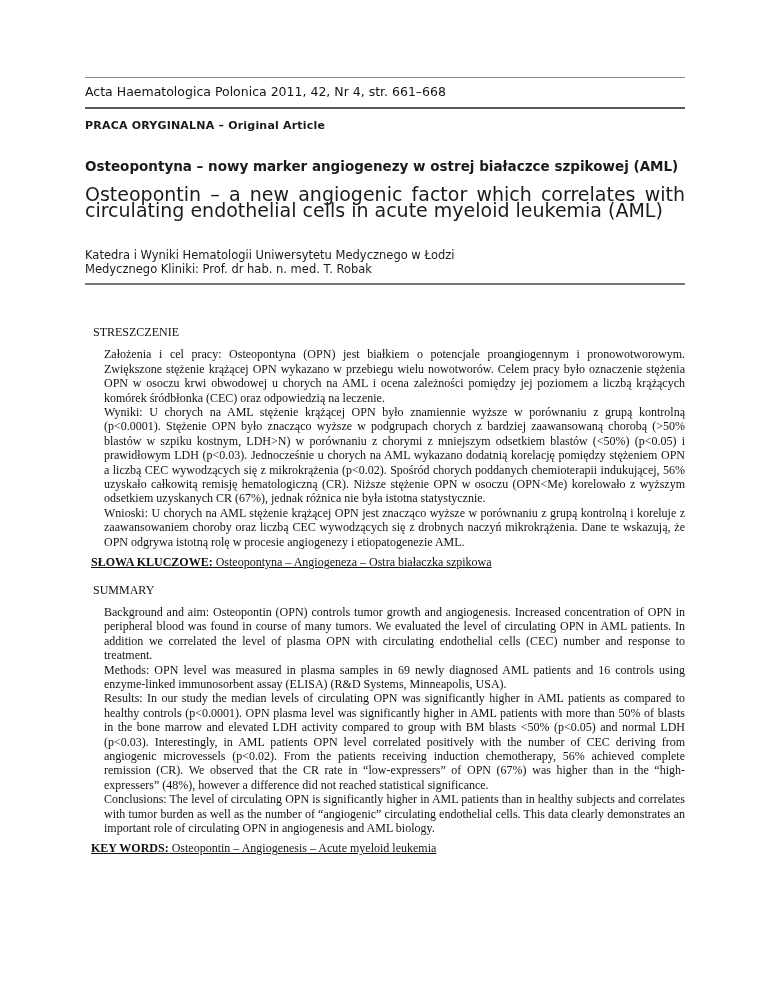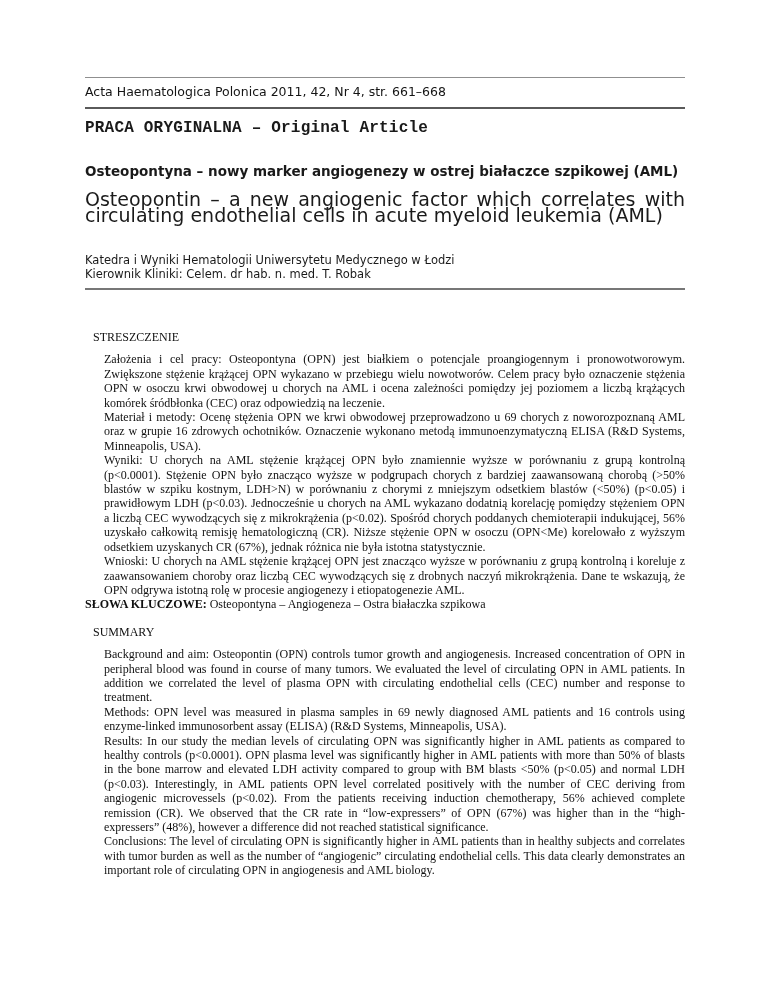--- a/index.html
+++ b/index.html
@@ -32,25 +32,24 @@
   }
   .rule-top { margin-top: 77px; }
   .journal-line {
     font-size: 12.5px;
     line-height: 16px;
     text-align: left;
     margin: 6px 0 7px 0;
     color: #141414;
   }
   .article-type {
-    font-size: 16px;
+    font-size: 11px;
     font-weight: bold;
     margin-top: 10px;
     letter-spacing: 0.2px;
-    font-family: Liberation Mono, monospace;
   }
   .authors {
     margin-top: 50px;
     font-size: 13px;
     line-height: 17.5px;
     text-align: justify;
     letter-spacing: 0.2px;
   }
   .title-pl {
     margin-top: 26px;
@@ -83,21 +82,22 @@
     margin: 8px;
     font-size: 12px;
   }
   .abstract-heading-pl { margin-top: 40px; }
   .abstract-heading-en { margin-top: 13px; }
   .abstract p {
     margin: 0 0 0 19px;
     text-align: justify;
   }
   .keywords-line {
-    margin: 0;
+    margin: 6px;
+    text-decoration: underline;
   }
   .keywords-label {
     font-weight: bold;
   }
 </style>
 </head>
 <body>
 
 <div class="page">
 
@@ -106,34 +106,34 @@
   <hr class="rule rule-thick">
 
   <div class="article-type">PRACA ORYGINALNA – Original Article</div>
 
 
   <div class="title-pl">Osteopontyna – nowy marker angiogenezy w ostrej białaczce szpikowej (AML)</div>
   <div class="title-en">Osteopontin – a new angiogenic factor which correlates with circulating endothelial cells in acute myeloid leukemia (AML)</div>
 
   <div class="affiliation">
     <div>Katedra i Wyniki Hematologii Uniwersytetu Medycznego w Łodzi</div>
-    <div>Kierownik Kliniki: Celem. dr hab. n. med. T. Robak</div>
+    <div>Medycznego Kliniki: Prof. dr hab. n. med. T. Robak</div>
   </div>
   <hr class="rule affiliation-rule">
 
   <div class="abstract">
     <div class="abstract-heading abstract-heading-pl">STRESZCZENIE</div>
     <p>Założenia i cel pracy: Osteopontyna (OPN) jest białkiem o potencjale proangiogennym i pronowotworowym. Zwiększone stężenie krążącej OPN wykazano w przebiegu wielu nowotworów. Celem pracy było oznaczenie stężenia OPN w osoczu krwi obwodowej u chorych na AML i ocena zależności pomiędzy jej poziomem a liczbą krążących komórek śródbłonka (CEC) oraz odpowiedzią na leczenie.</p>
-    <p>Materiał i metody: Ocenę stężenia OPN we krwi obwodowej przeprowadzono u 69 chorych z noworozpoznaną AML oraz w grupie 16 zdrowych ochotników. Oznaczenie wykonano metodą immunoenzymatyczną ELISA (R&amp;D Systems, Minneapolis, USA).</p>
     <p>Wyniki: U chorych na AML stężenie krążącej OPN było znamiennie wyższe w porównaniu z grupą kontrolną (p&lt;0.0001). Stężenie OPN było znacząco wyższe w podgrupach chorych z bardziej zaawansowaną chorobą (&gt;50% blastów w szpiku kostnym, LDH&gt;N) w porównaniu z chorymi z mniejszym odsetkiem blastów (&lt;50%) (p&lt;0.05) i prawidłowym LDH (p&lt;0.03). Jednocześnie u chorych na AML wykazano dodatnią korelację pomiędzy stężeniem OPN a liczbą CEC wywodzących się z mikrokrążenia (p&lt;0.02). Spośród chorych poddanych chemioterapii indukującej, 56% uzyskało całkowitą remisję hematologiczną (CR). Niższe stężenie OPN w osoczu (OPN&lt;Me) korelowało z wyższym odsetkiem uzyskanych CR (67%), jednak różnica nie była istotna statystycznie.</p>
     <p>Wnioski: U chorych na AML stężenie krążącej OPN jest znacząco wyższe w porównaniu z grupą kontrolną i koreluje z zaawansowaniem choroby oraz liczbą CEC wywodzących się z drobnych naczyń mikrokrążenia. Dane te wskazują, że OPN odgrywa istotną rolę w procesie angiogenezy i etiopatogenezie AML.</p>
     <div class="keywords-line"><span class="keywords-label">SŁOWA KLUCZOWE:</span><span> Osteopontyna – Angiogeneza – Ostra białaczka szpikowa</span></div>
   </div>
 
   <div class="abstract">
     <div class="abstract-heading abstract-heading-en">SUMMARY</div>
     <p>Background and aim: Osteopontin (OPN) controls tumor growth and angiogenesis. Increased concentration of OPN in peripheral blood was found in course of many tumors. We evaluated the level of circulating OPN in AML patients. In addition we correlated the level of plasma OPN with circulating endothelial cells (CEC) number and response to treatment.</p>
     <p>Methods: OPN level was measured in plasma samples in 69 newly diagnosed AML patients and 16 controls using enzyme-linked immunosorbent assay (ELISA) (R&amp;D Systems, Minneapolis, USA).</p>
     <p>Results: In our study the median levels of circulating OPN was significantly higher in AML patients as compared to healthy controls (p&lt;0.0001). OPN plasma level was significantly higher in AML patients with more than 50% of blasts in the bone marrow and elevated LDH activity compared to group with BM blasts &lt;50% (p&lt;0.05) and normal LDH (p&lt;0.03). Interestingly, in AML patients OPN level correlated positively with the number of CEC deriving from angiogenic microvessels (p&lt;0.02). From the patients receiving induction chemotherapy, 56% achieved complete remission (CR). We observed that the CR rate in “low-expressers” of OPN (67%) was higher than in the “high-expressers” (48%), however a difference did not reached statistical significance.</p>
     <p>Conclusions: The level of circulating OPN is significantly higher in AML patients than in healthy subjects and correlates with tumor burden as well as the number of “angiogenic” circulating endothelial cells. This data clearly demonstrates an important role of circulating OPN in angiogenesis and AML biology.</p>
+    <div class="keywords-line"><span class="keywords-label">KEY WORDS:</span><span> Osteopontin – Angiogenesis – Acute myeloid leukemia</span></div>
   </div>
 
 </div>
 
 </body></html>

